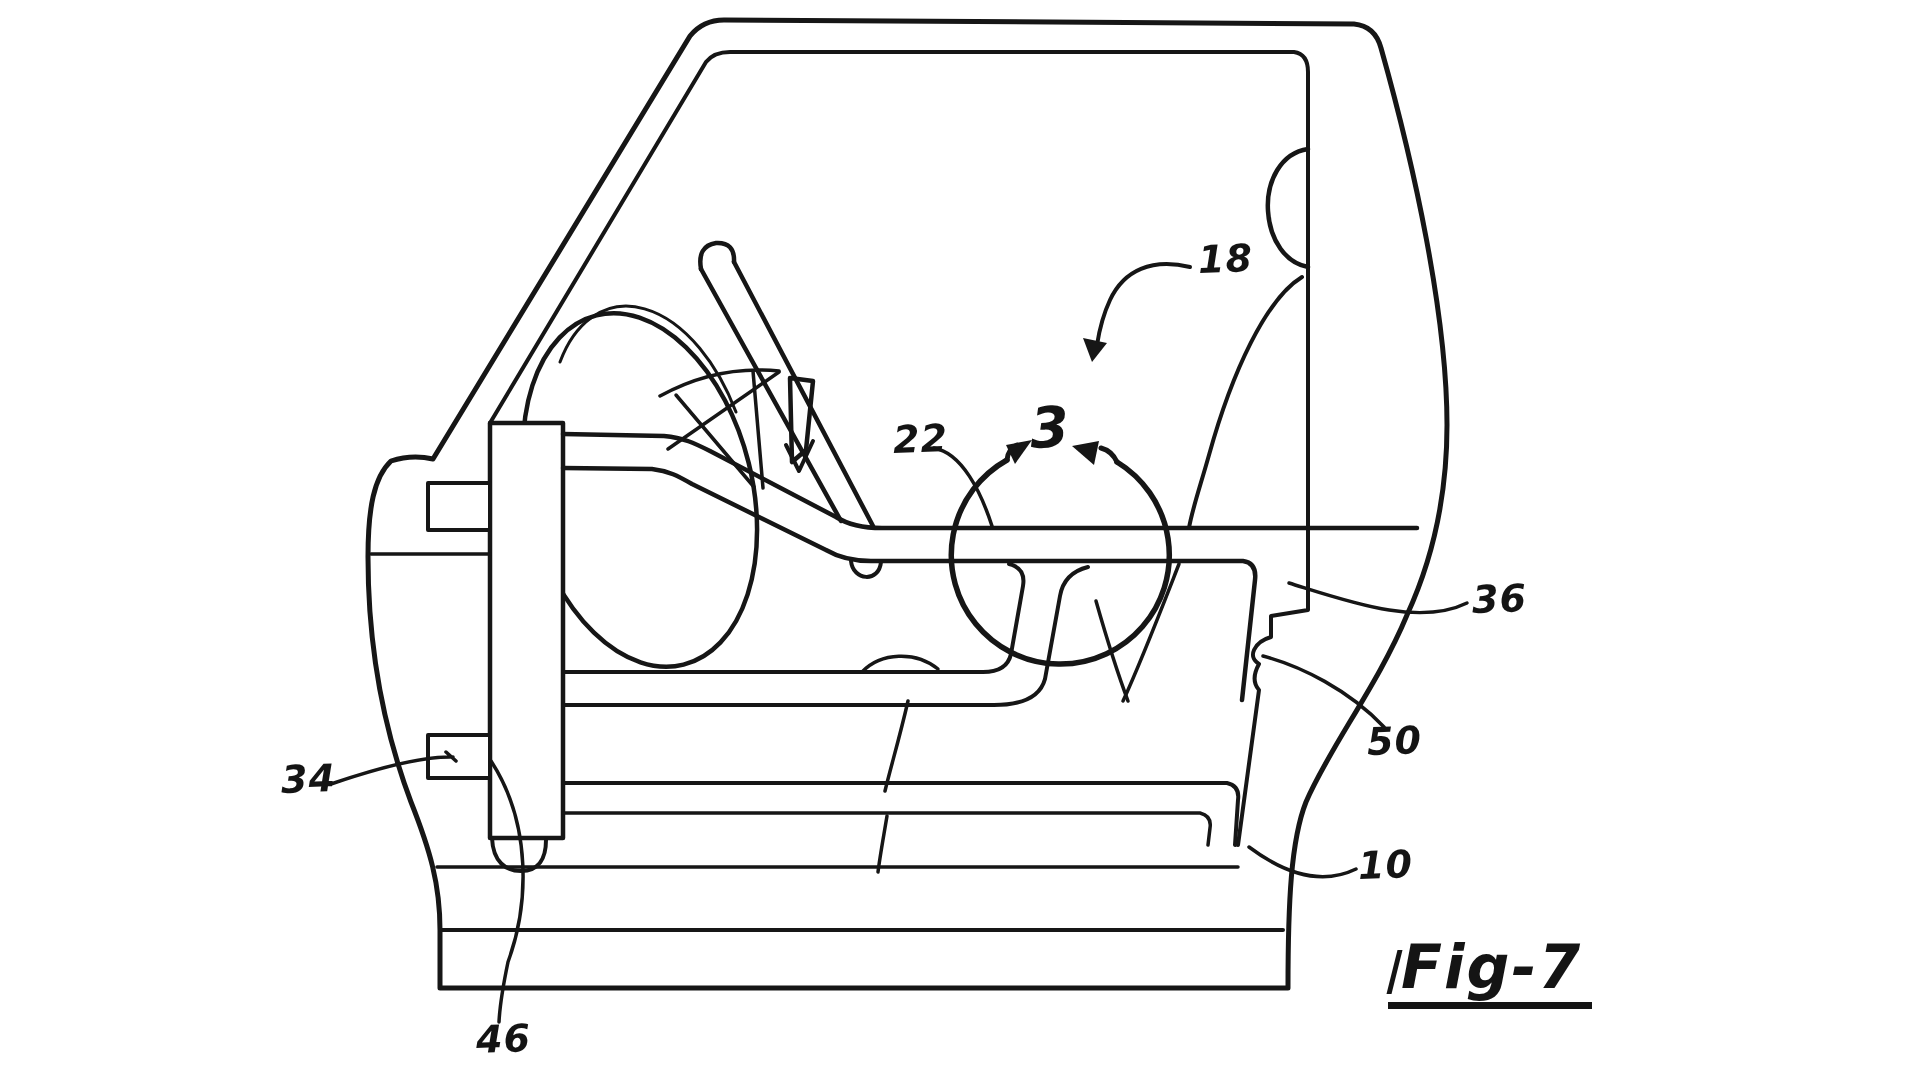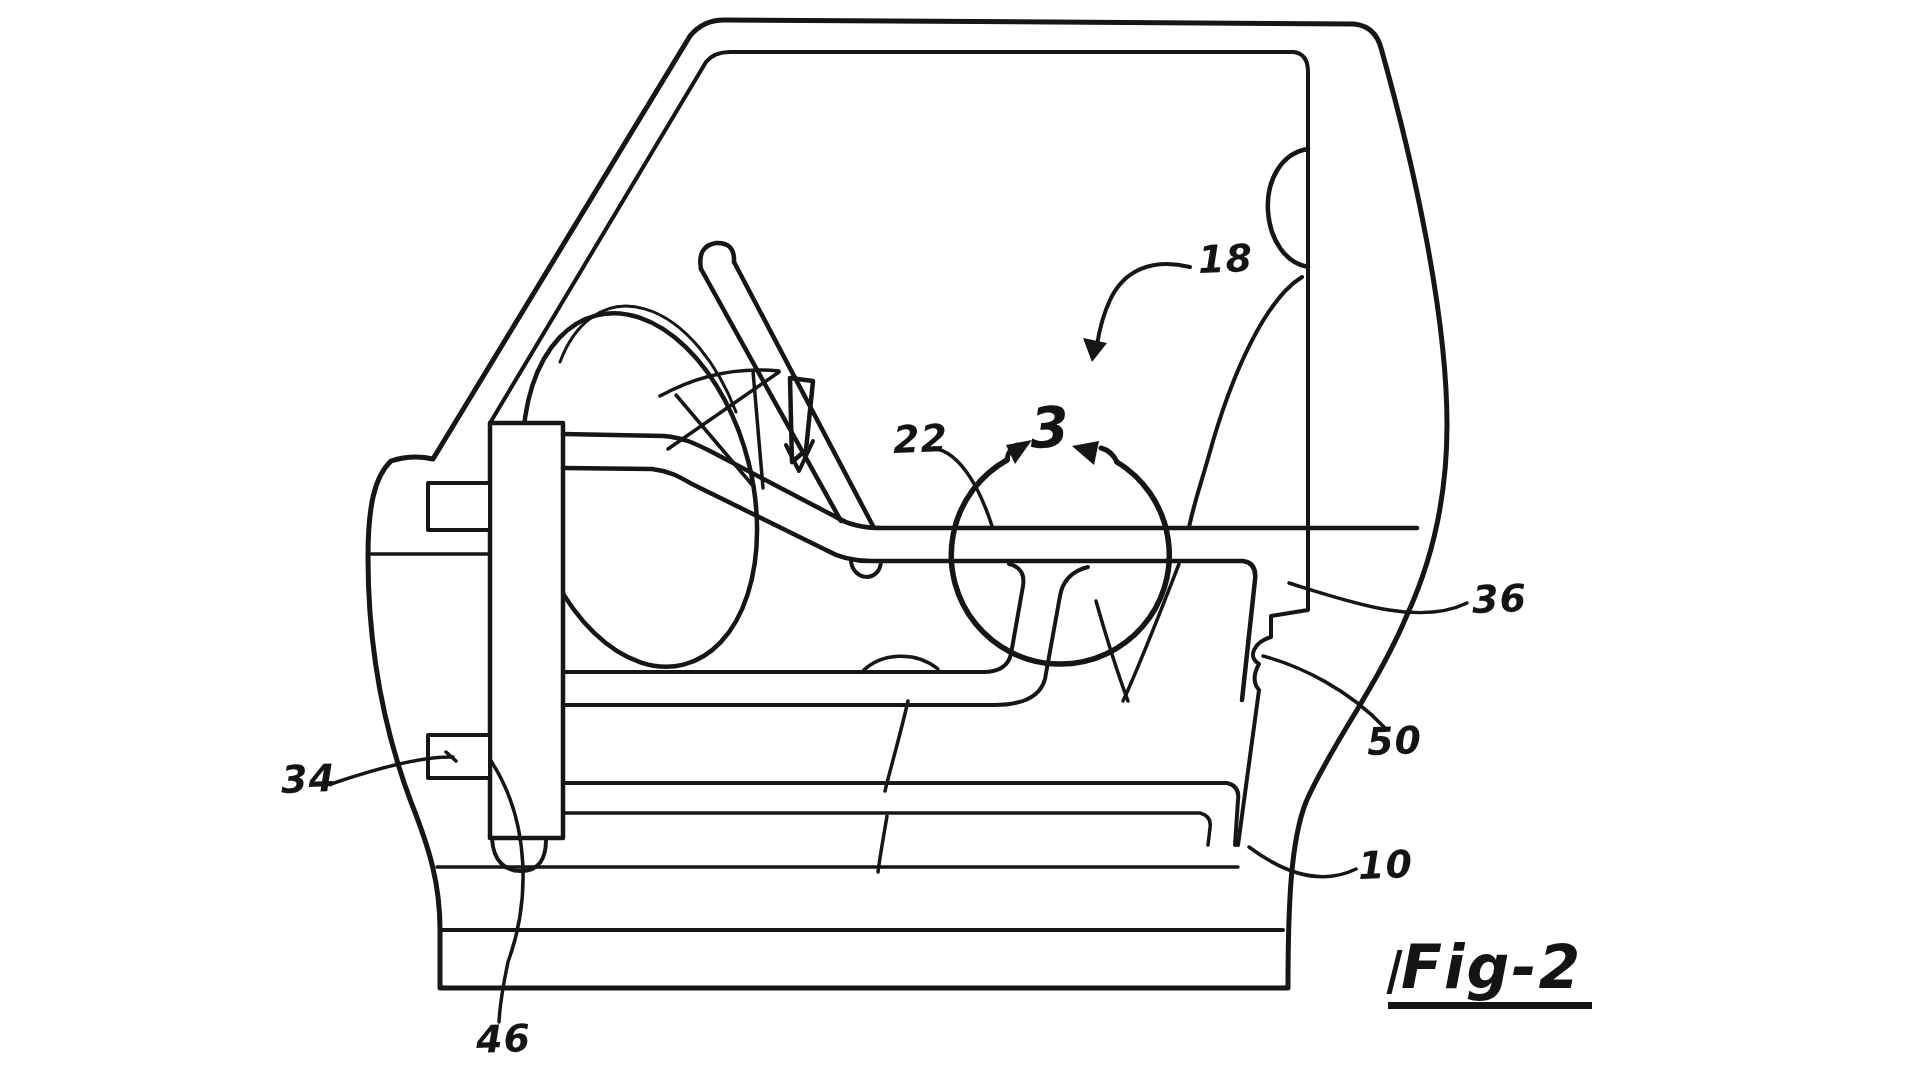--- a/index.html
+++ b/index.html
@@ -115,16 +115,16 @@
   <div class="ref" style="left:893px;top:420px">22</div>
   <div class="ref ref-big" style="left:1030px;top:400px">3</div>
   <div class="ref" style="left:1472px;top:580px">36</div>
   <div class="ref" style="left:1367px;top:722px">50</div>
   <div class="ref" style="left:1358px;top:846px">10</div>
   <div class="ref" style="left:281px;top:760px">34</div>
   <div class="ref" style="left:476px;top:1020px">46</div>
 
   <div class="figlabel" style="left:1388px;top:940px">
     <span class="bar"></span>
-    <span class="txt">Fig-2</span>
+    <span class="txt">Fig-7</span>
   </div>
 
 </div>
 
 </body></html>

